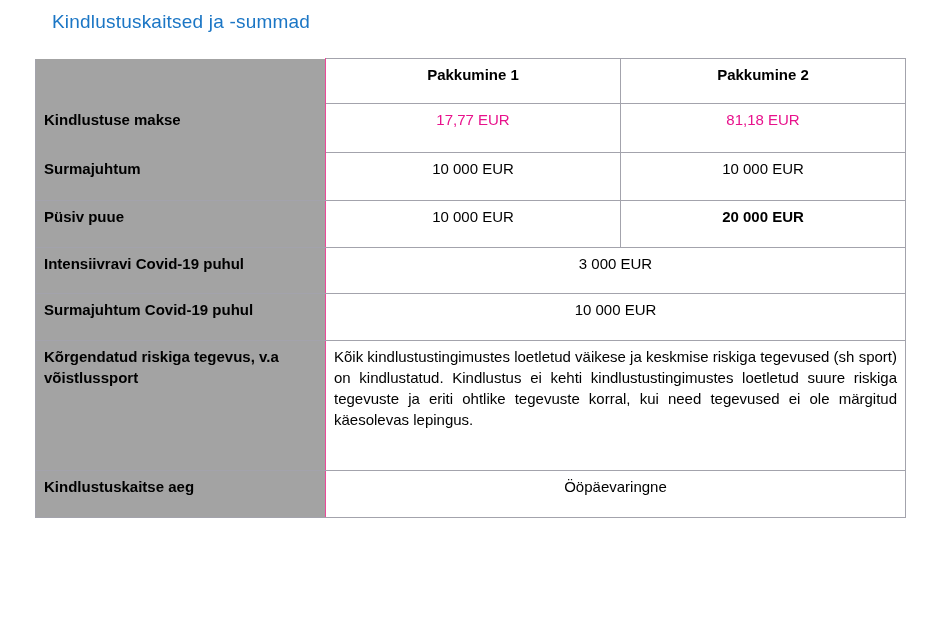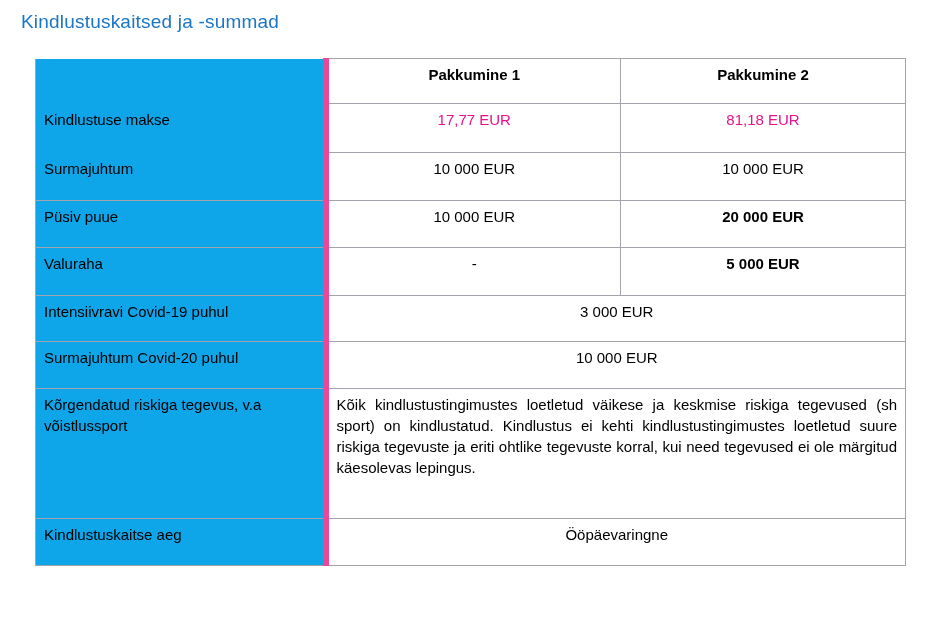--- a/index.html
+++ b/index.html
@@ -10,21 +10,21 @@
   }
   .page {
     position: relative;
     width: 938px;
     height: 629px;
     background: #ffffff;
     overflow: hidden;
   }
   .doc-title {
     position: absolute;
-    left: 21px;
+    left: 52px;
     top: 11px;
     font-size: 19px;
     font-weight: 400;
     color: #1B76C5;
     letter-spacing: 0.2px;
   }
   table.offer {
     position: absolute;
     left: 35px;
     top: 58px;
@@ -35,26 +35,27 @@
     color: #000000;
   }
   table.offer td {
     vertical-align: top;
     padding: 5px 8px 16px 8px;
     line-height: 21px;
     overflow: hidden;
   }
   
   td.lbl {
-    background: #0ea5e9;
+    background: #a3a3a3;
     border-left: 1px solid #A3A3AC;
-    border-right: 6px solid #ec4899;
+    border-right: 1px solid #ec4899;
     border-top: none;
     border-bottom: none;
     text-align: left;
+    font-weight: bold;
   }
   td.lbl.bb { border-bottom: 1px solid #A3A3AC; }
   
   td.val {
     background: #ffffff;
     border: 1px solid #A3A3AC;
     text-align: center;
   }
   td.val.just {
     text-align: justify;
@@ -107,33 +108,28 @@
       <td class="val">10 000 EUR</td>
       <td class="val">10 000 EUR</td>
     </tr>
 
     <tr class="r4">
       <td class="lbl bb">Püsiv puue</td>
       <td class="val">10 000 EUR</td>
       <td class="val bold">20 000 EUR</td>
     </tr>
 
-    <tr class="r5">
-      <td class="lbl bb">Valuraha</td>
-      <td class="val">-</td>
-      <td class="val bold">5 000 EUR</td>
-    </tr>
 
     <tr class="r6">
       <td class="lbl bb">Intensiivravi Covid-19 puhul</td>
       <td class="val" colspan="2">3 000 EUR</td>
     </tr>
 
     <tr class="r7">
-      <td class="lbl bb">Surmajuhtum Covid-20 puhul</td>
+      <td class="lbl bb">Surmajuhtum Covid-19 puhul</td>
       <td class="val" colspan="2">10 000 EUR</td>
     </tr>
 
     <tr class="r8">
       <td class="lbl bb">Kõrgendatud riskiga tegevus, v.a võistlussport</td>
       <td class="val just" colspan="2">Kõik kindlustustingimustes loetletud väikese ja keskmise riskiga tegevused (sh sport) on kindlustatud. Kindlustus ei kehti kindlustustingimustes loetletud suure riskiga tegevuste ja eriti ohtlike tegevuste korral, kui need tegevused ei ole märgitud käesolevas lepingus.</td>
     </tr>
 
 
     <tr class="r10">

